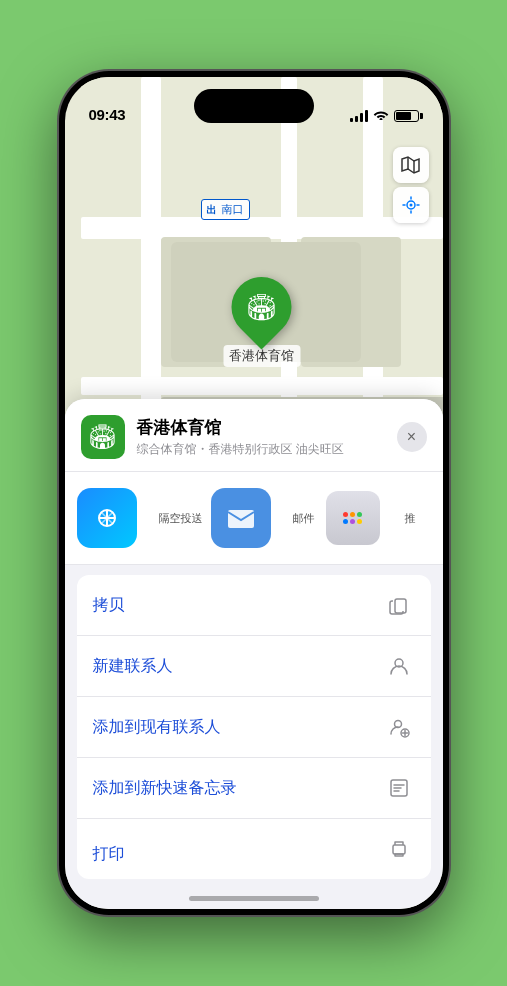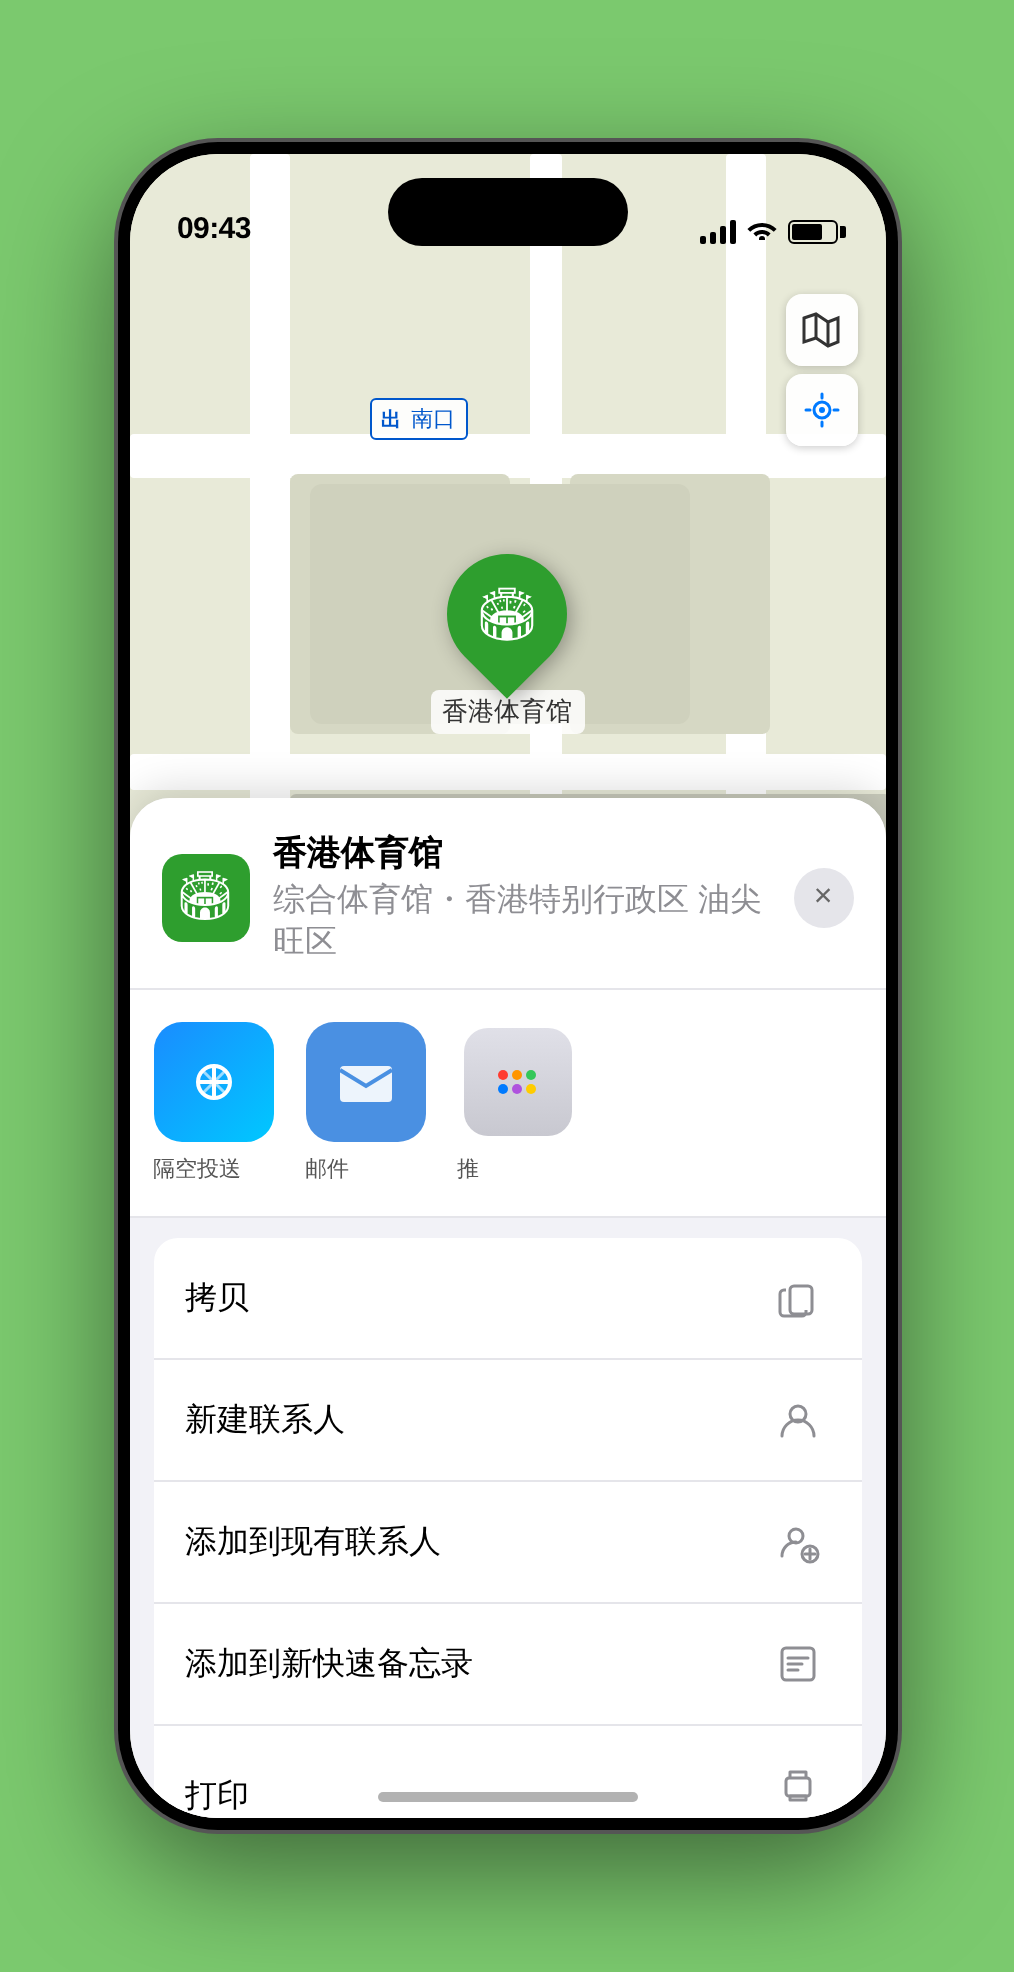--- a/index.html
+++ b/index.html
@@ -113,21 +113,21 @@
     .battery-fill {
       height: 100%;
       width: 75%;
       background: #000;
       border-radius: 1px;
     }
 
     
     .map-area {
       position: absolute;
-      top: 0; left: 0; right: 0;
+      top: 0; left: 16px; right: 0;
       height: 480px;
       overflow: hidden;
     }
 
     .map-bg {
       width: 100%;
       height: 100%;
       background: #e8ead8;
       position: relative;
     }
@@ -270,21 +270,21 @@
       flex: 1;
     }
 
     .venue-name {
       font-size: 17px;
       font-weight: 600;
       color: #000;
     }
 
     .venue-subtitle {
-      font-size: 16px;
+      font-size: 12px;
       color: #8e8e93;
       margin-top: 2px;
     }
 
     .close-btn {
       width: 30px;
       height: 30px;
       background: #e5e5ea;
       border-radius: 50%;
       display: flex;
@@ -301,23 +301,22 @@
       display: flex;
       padding: 16px 12px;
       gap: 8px;
       overflow-x: auto;
       background: #fff;
       border-bottom: 1px solid #e5e5ea;
     }
 
     .share-item {
       display: flex;
-      flex-direction: column;
-      align-items: flex-start;
-      gap: 6px;
+      align-items: center;
+      gap: 22px;
       min-width: 68px;
       cursor: pointer;
     }
 
     .share-icon-wrap {
       width: 60px;
       height: 60px;
       border-radius: 14px;
       display: flex;
       align-items: center;
@@ -380,21 +379,21 @@
       cursor: pointer;
     }
 
     .action-item:last-child {
       border-bottom: none;
       align-items: flex-end;
     }
 
     .action-text {
       font-size: 16px;
-      color: #000000;
+      color: #1d4ed8;
     }
 
     .action-icon {
       width: 32px;
       height: 32px;
       display: flex;
       align-items: center;
       justify-content: center;
       color: #8e8e93;
       font-size: 20px;

